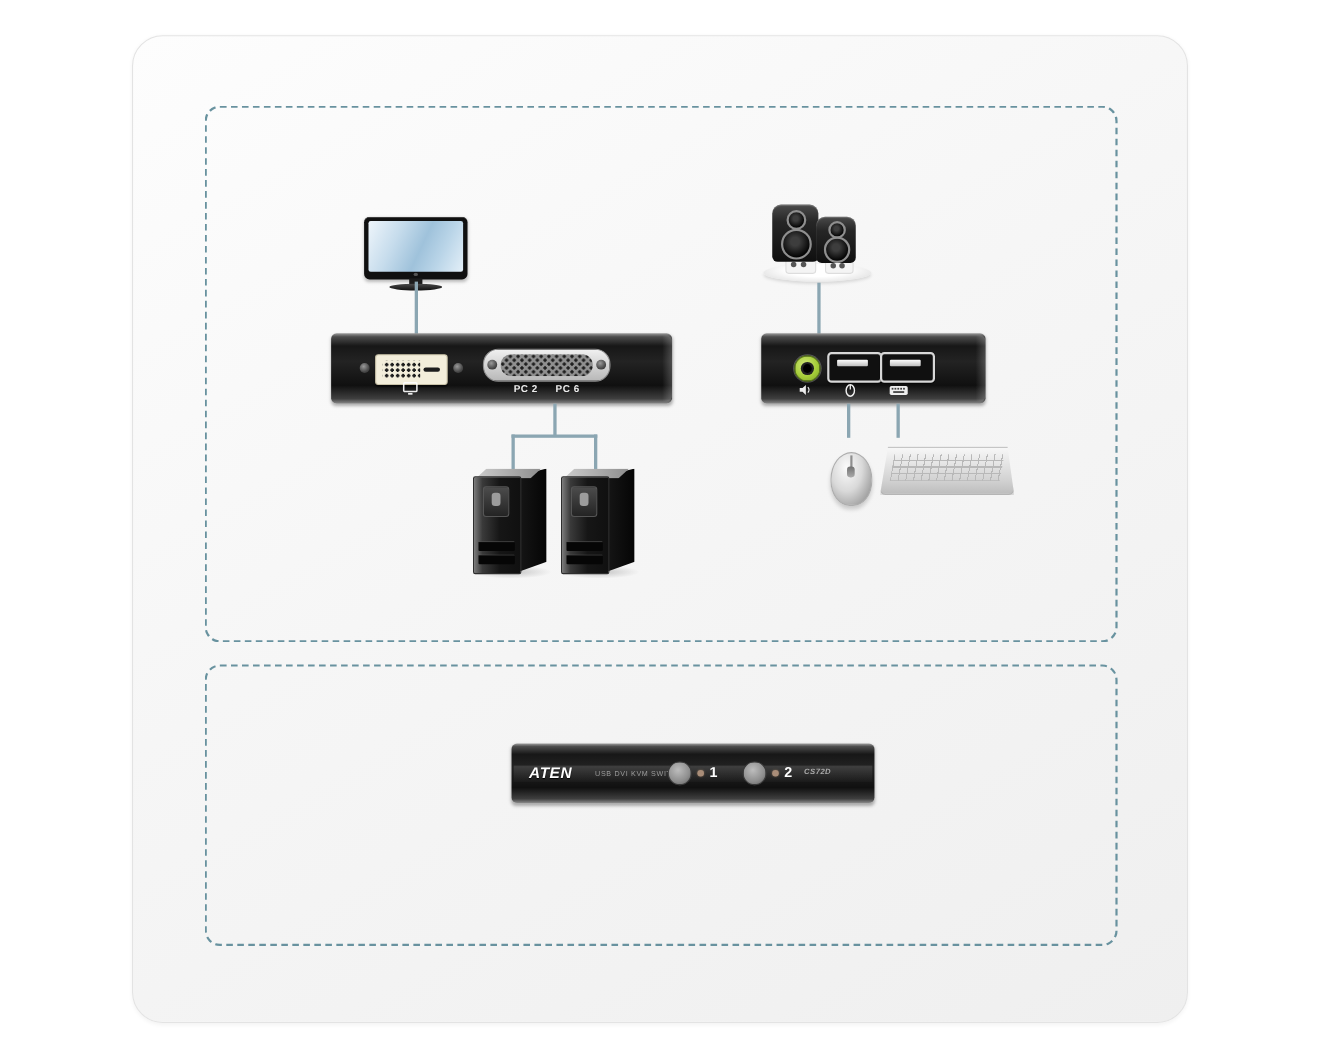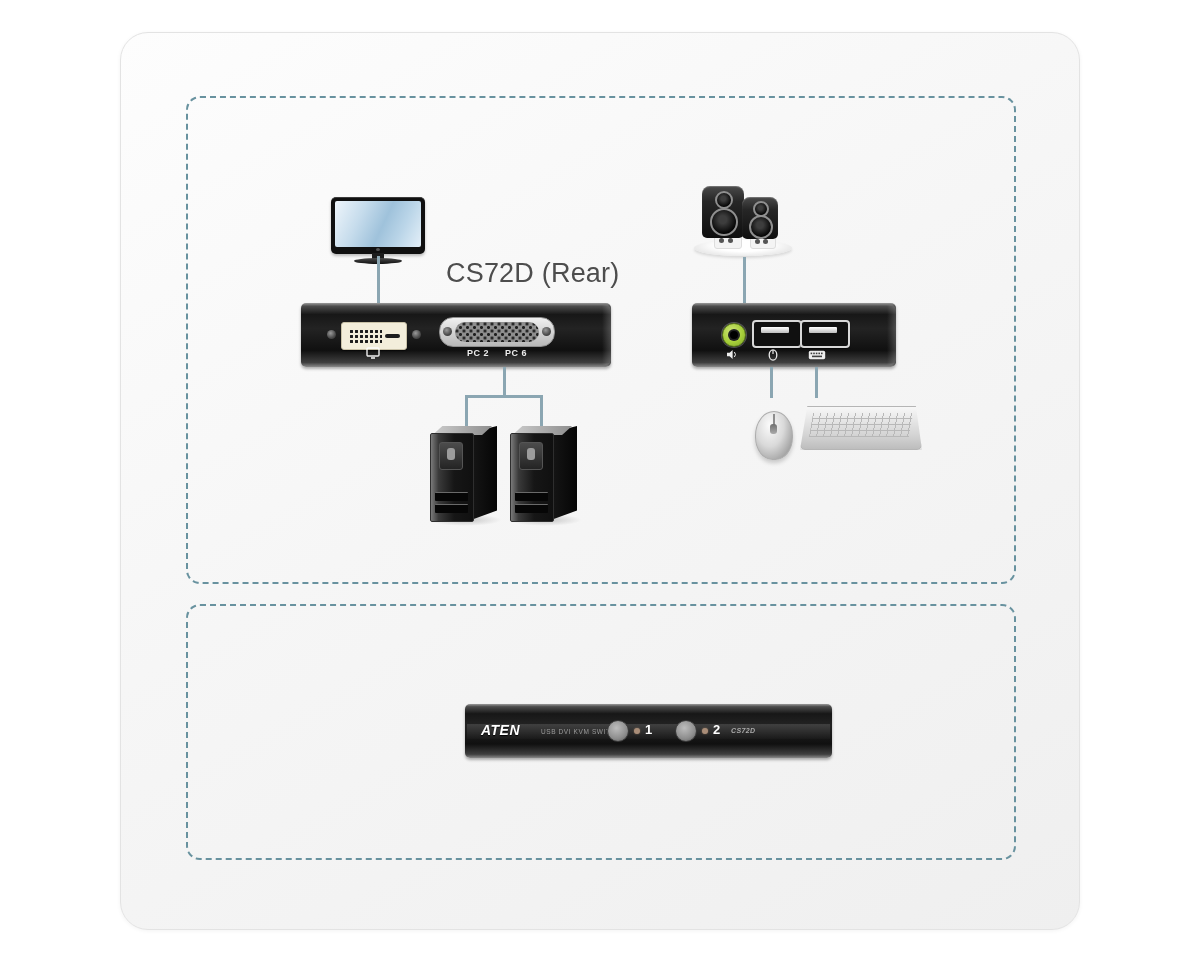--- a/index.html
+++ b/index.html
@@ -52,21 +52,21 @@
   .spk-ring{border-radius:50%;border:2px solid #8f8f8f;
             background:radial-gradient(circle at 45% 40%,#3d3d3d 20%,#000 75%);}
 
   
   .device-bar{background:linear-gradient(180deg,#9a9a9a 0%,#4c4c4c 5%,#171717 18%,#232323 40%,#101010 74%,#3f3f3f 93%,#8a8a8a 100%);
               border-radius:5px;box-shadow:0 2px 3px rgba(0,0,0,0.3);}
   .cap-r{right:0;top:2px;bottom:2px;width:9px;border-radius:0 5px 5px 0;
          background:linear-gradient(90deg,rgba(255,255,255,0),rgba(255,255,255,0.20));}
   .dev-rear{left:301px;top:303px;width:310px;height:64px;}
   .dev-console{left:692px;top:303px;width:204px;height:64px;}
-  .dev-front{left:465px;top:704px;width:367px;height:54px;}
+  .dev-front{left:465px;top:676px;width:330px;height:54px;}
 
   .screw{width:9px;height:9px;border-radius:50%;background:radial-gradient(circle at 40% 35%,#9a9a9a,#4a4a4a 60%,#2c2c2c);}
 
   
   .dvi{left:40px;top:19px;width:64px;height:26px;background:#f3eedb;border:1px solid #c9c2a8;
        border-radius:3px;box-shadow:0 1px 1px rgba(0,0,0,0.5);}
   .dvi-pins{left:6px;top:5px;width:34px;height:16px;
             background-image:radial-gradient(circle,#1d1d1d 1.4px,transparent 1.7px);
             background-size:5px 5px;background-position:1px 1px;}
   .dvi-slot{right:6px;top:11px;width:15px;height:4px;background:#1d1d1d;border-radius:2px;}
@@ -143,21 +143,20 @@
   .front-model{left:266px;top:23px;font-size:7px;font-weight:bold;font-style:italic;color:#aaaaaa;letter-spacing:0.4px;}
 </style>
 </head>
 <body>
 
 <div class="stage">
   <div class="abs card"></div>
 
   <div class="abs zone zone-rear"></div>
 
-  <div class="abs sec-title title-rear">CS72D (Rear)</div>
 
   <div class="abs monitor">
     <div class="abs mon-bezel"></div>
     <div class="abs mon-screen"></div>
     <div class="abs mon-dot"></div>
     <div class="abs mon-neck"></div>
     <div class="abs mon-base"></div>
   </div>
   <div class="abs cable" style="left:377px;top:256px;width:3px;height:49px;"></div>
 

